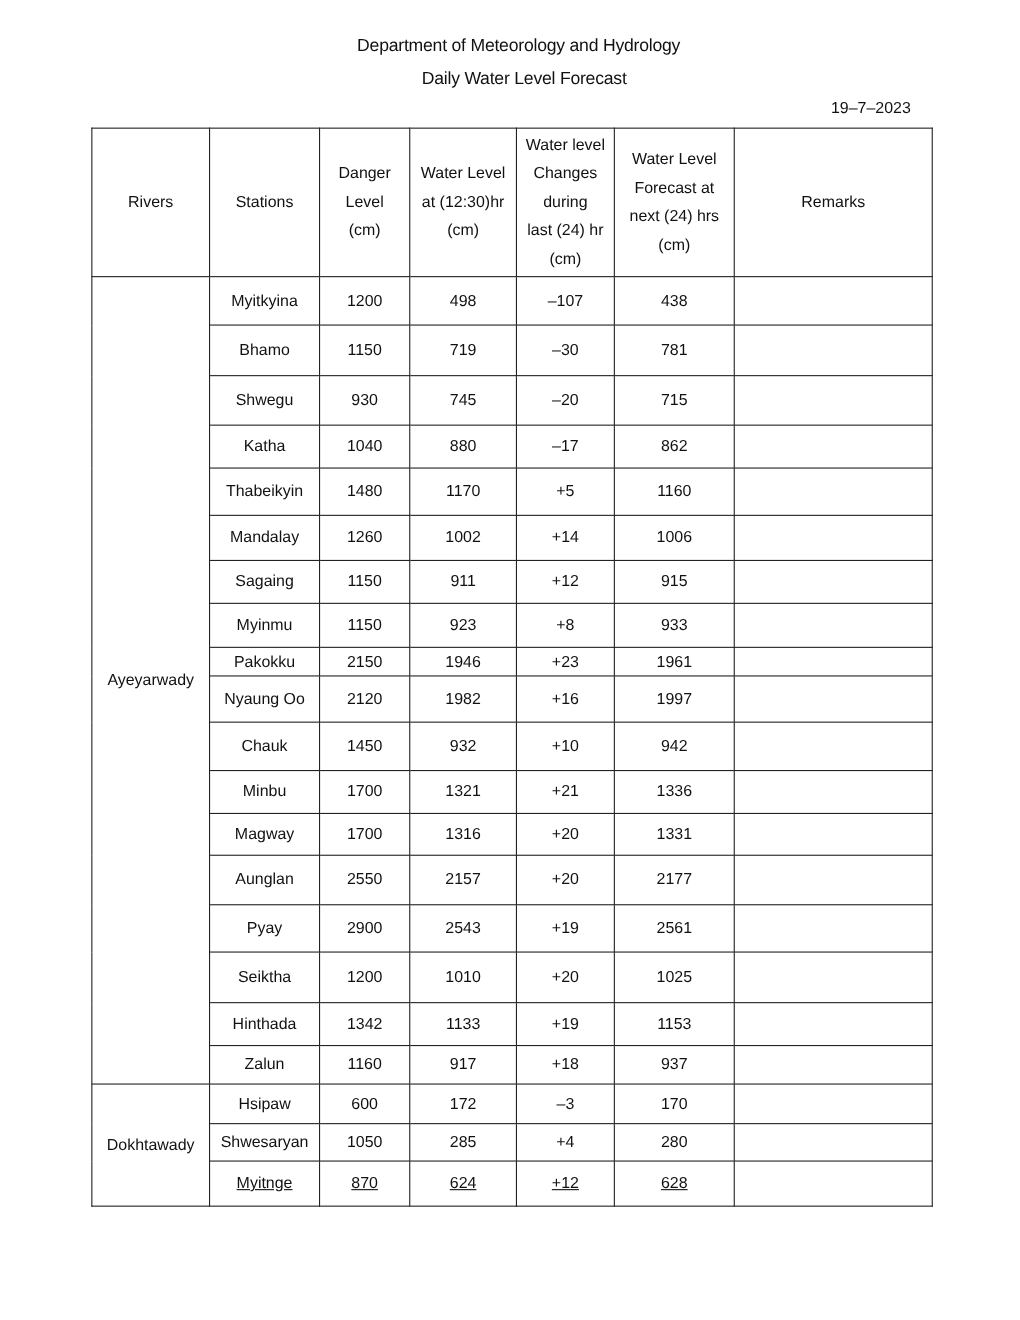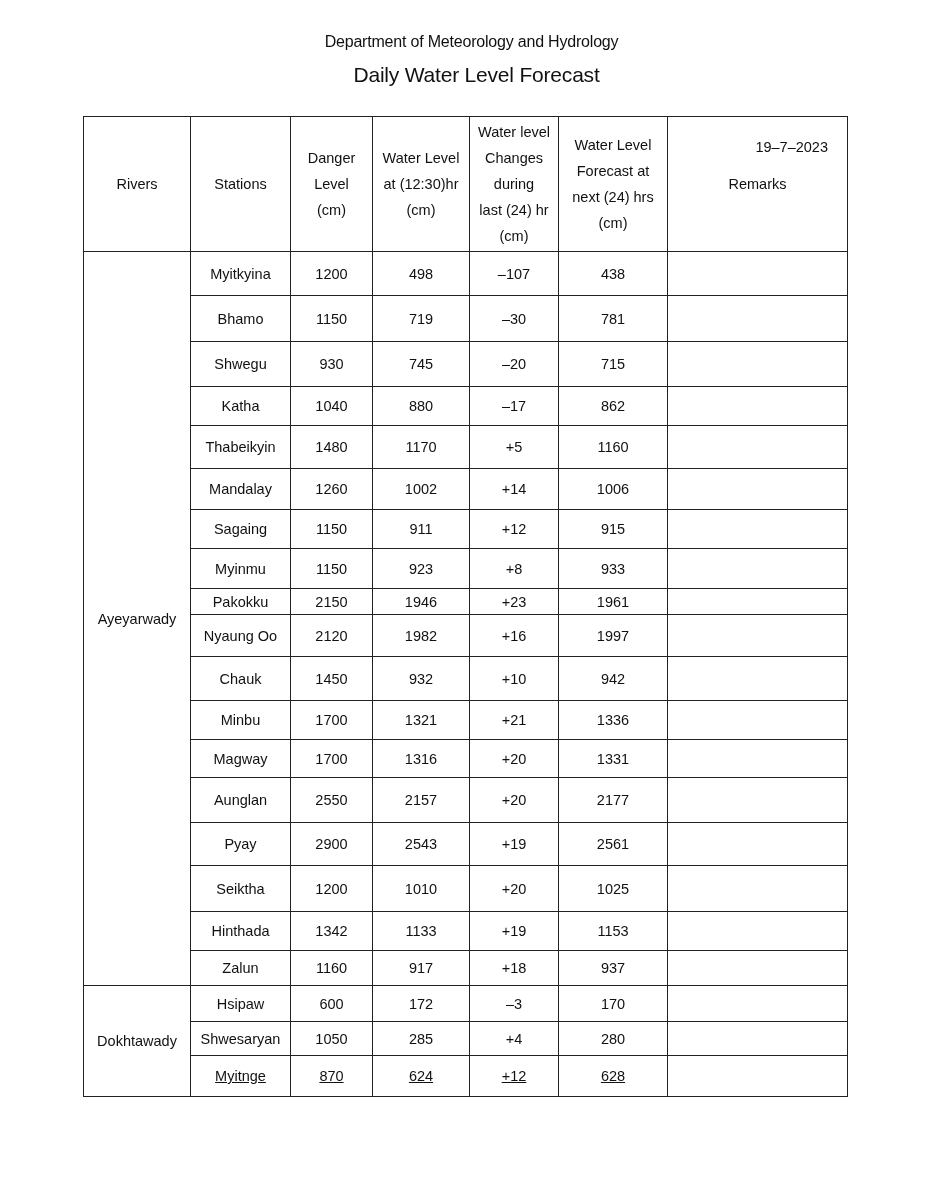--- a/index.html
+++ b/index.html
@@ -8,24 +8,24 @@
       font-family: "Liberation Sans", "DejaVu Sans", sans-serif;
       color: #111111;
     }
     .title1 {
       position: absolute; left: 0; top: 33px; width: 927px; text-align: center;
       font-size: 16px; padding-left: 16px; box-sizing: border-box;
       letter-spacing: -0.2px;
     }
     .title2 {
       position: absolute; left: 0; top: 63px; width: 927px; text-align: center;
-      font-size: 21px; letter-spacing: -0.2px; padding-left: 26px; box-sizing: border-box;
+      font-size: 16px; letter-spacing: -0.2px; padding-left: 26px; box-sizing: border-box;
     }
     .date {
-      position: absolute; right: 99px; top: 91px; font-size: 14.5px; margin-top: 48px;
+      position: absolute; right: 99px; top: 91px; font-size: 14.5px;
     }
     table.wl {
       position: absolute; left: 83px; top: 116px;
       border-collapse: collapse; table-layout: fixed;
       width: 764px;
       font-size: 14.5px;
     }
     table.wl td, table.wl th {
       border: 1.4px solid #222;
       padding: 0;

